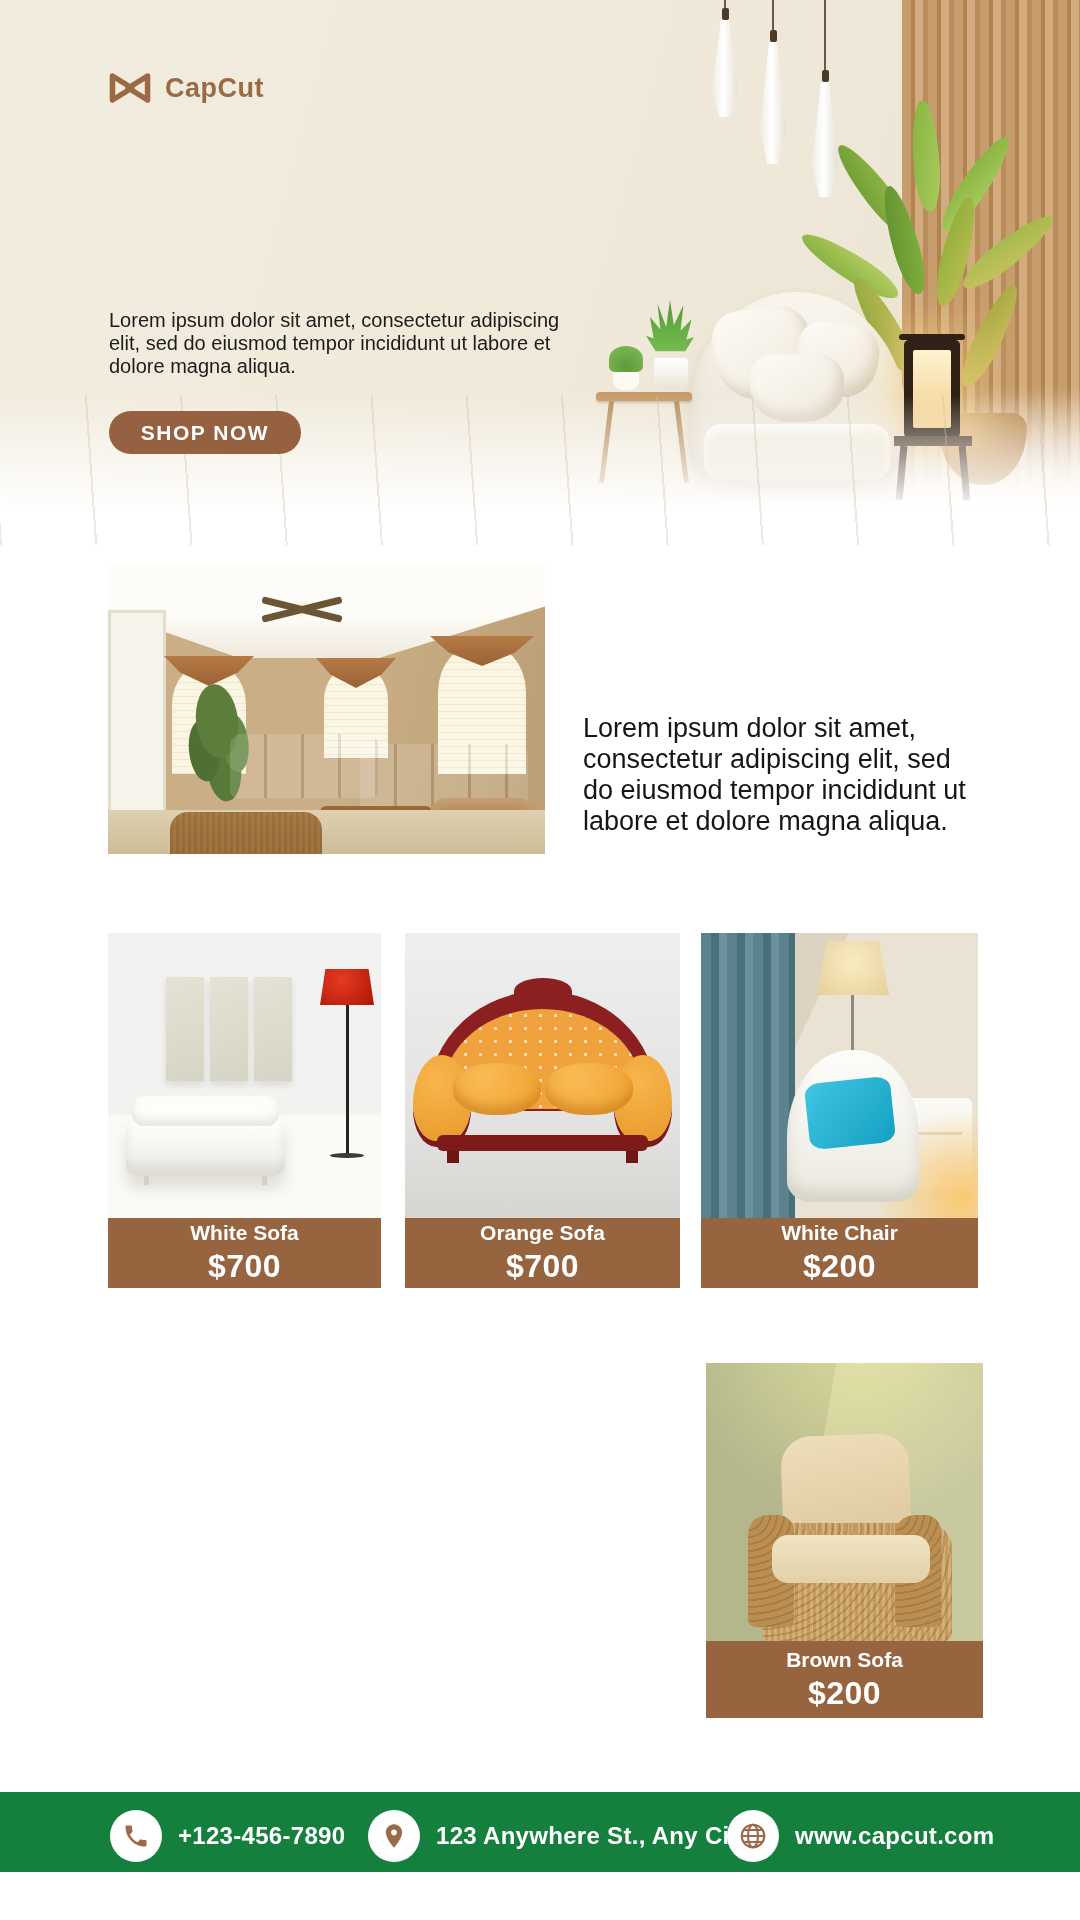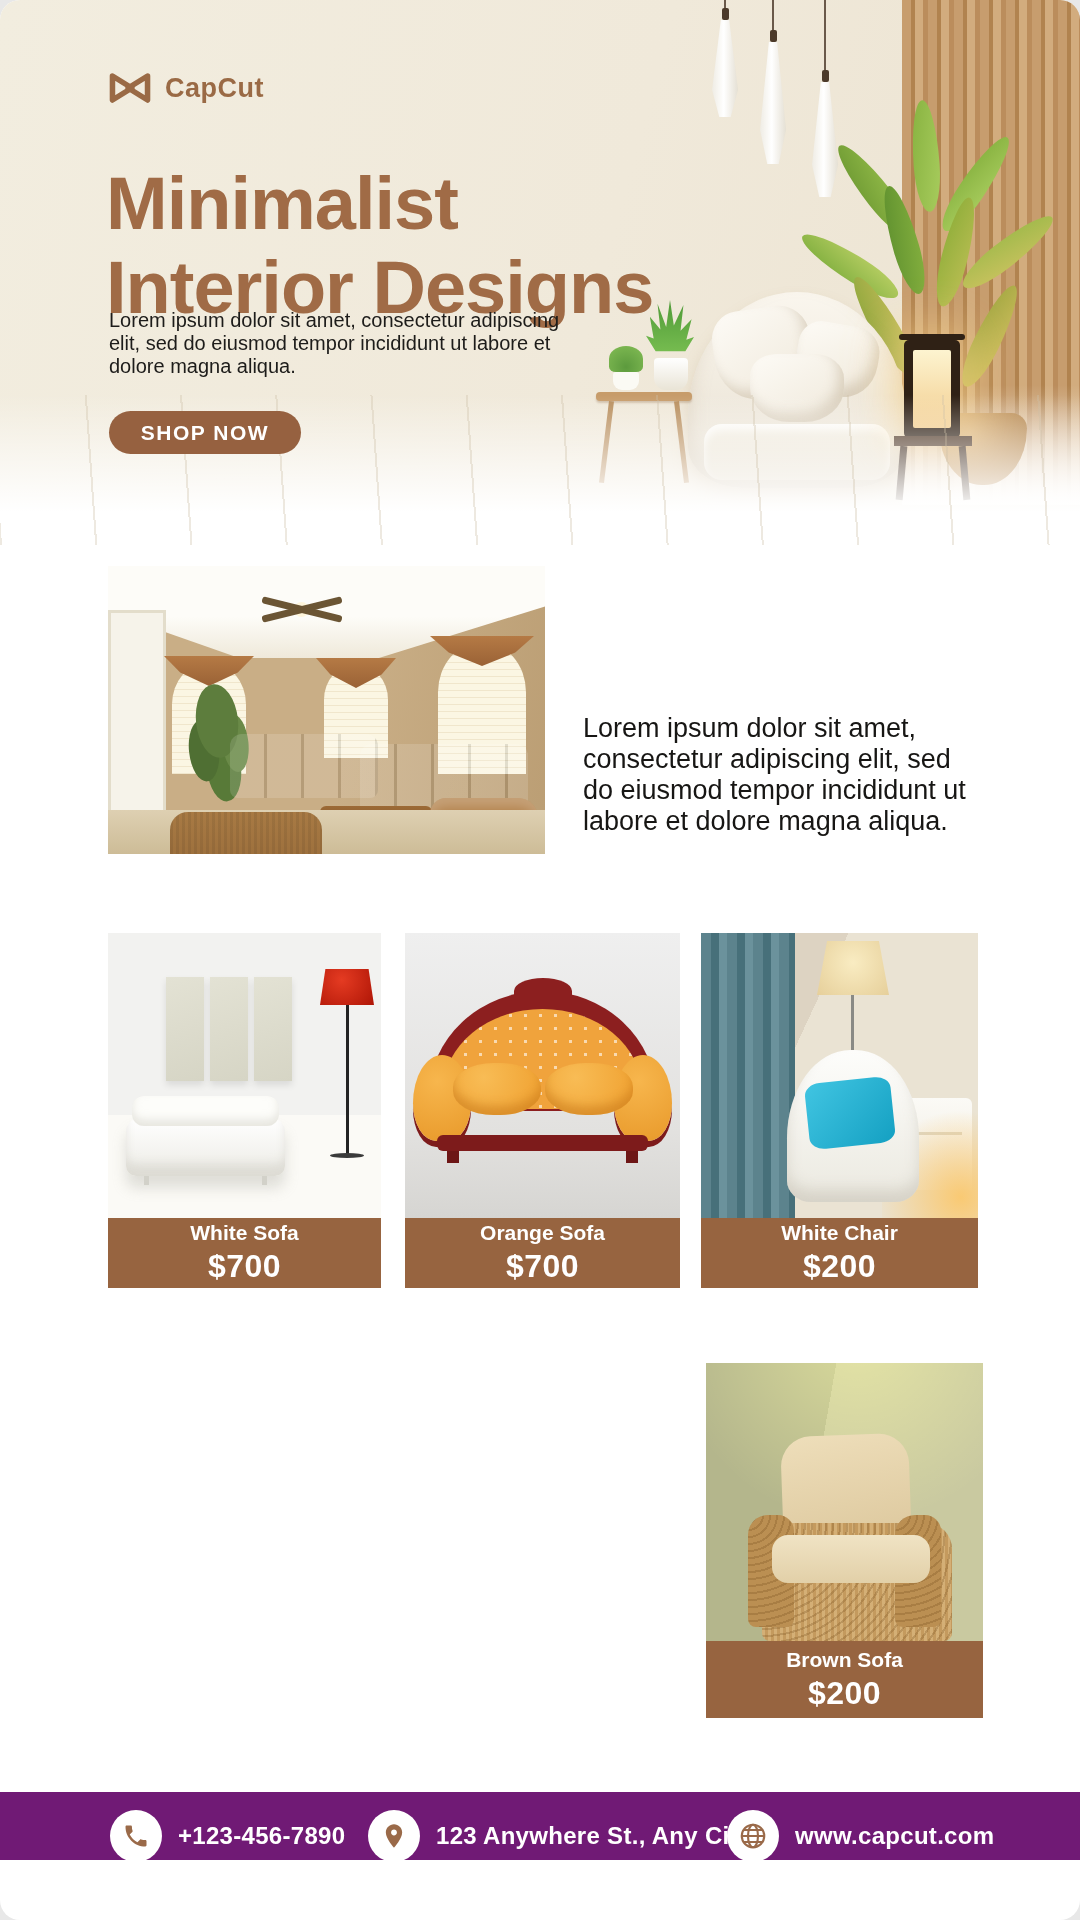--- a/index.html
+++ b/index.html
@@ -1,17 +1,17 @@
 <!DOCTYPE html>
 <html><head>
 <meta charset="utf-8">
 <style>
   html,body{margin:0;padding:0;background:#e8e8e8;}
   .page{position:relative;width:1080px;height:1920px;background:#ffffff;overflow:hidden;
-        font-family:"Liberation Sans","DejaVu Sans",sans-serif;margin:0 auto;border-radius:20px;}
+        font-family:"Liberation Sans","DejaVu Sans",sans-serif;margin:0 auto;}
 
   
   .hero{position:absolute;left:0;top:0;width:1080px;height:545px;
         background:linear-gradient(105deg,#f2eddf 0%,#f0e9da 55%,#ece3d1 100%);}
   .hero-floor{position:absolute;left:0;bottom:0;width:100%;height:150px;
         background:repeating-linear-gradient(86deg,rgba(205,192,168,.35) 0 2px,transparent 2px 95px),
                    linear-gradient(180deg,rgba(255,255,255,0) 0%,#ffffff 78%);}
   .wood-panel{position:absolute;right:0;top:0;width:178px;height:505px;
         background:repeating-linear-gradient(90deg,#c79d6e 0 9px,#b1834f 9px 13px,#d2ac7e 13px 21px,#bb8d5c 21px 26px);}
   .wood-panel-fade{position:absolute;right:0;top:385px;width:178px;height:120px;
@@ -217,21 +217,21 @@
                          repeating-linear-gradient(90deg,rgba(255,230,180,.28) 0 3px,transparent 3px 6px);
         border-radius:26px 26px 8px 8px;}
   .sc5 .arm{position:absolute;bottom:14px;width:46px;height:112px;
         background-color:#bb8f52;
         background-image:repeating-radial-gradient(circle at 0 0,rgba(120,80,30,.28) 0 2px,transparent 2px 7px);
         border-radius:20px 16px 8px 8px;}
   .sc5 .cushion{position:absolute;left:66px;bottom:58px;width:158px;height:48px;
         background:linear-gradient(#f0e3c4,#e2d0a8);border-radius:16px;}
 
   
-  .footer{position:absolute;left:0;top:1792px;width:1080px;height:68px;background:#701a75;}
+  .footer{position:absolute;left:0;top:1792px;width:1080px;height:80px;background:#15803d;}
   .footer-item{position:absolute;top:0;height:88px;display:flex;align-items:center;gap:16px;cursor:pointer;}
   .icon-circle{width:52px;height:52px;border-radius:50%;background:#ffffff;display:flex;
         align-items:center;justify-content:center;flex:none;}
   .footer-text{color:#ffffff;font-size:24px;font-weight:bold;letter-spacing:.3px;white-space:nowrap;}
 </style>
 </head>
 <body>
 
 <div class="page">
 
@@ -292,21 +292,20 @@
     <div class="hero-floor"></div>
 
     <div class="logo">
       <svg width="48" height="36" viewBox="0 0 52 38">
         <path d="M7 6 L28 19 L7 32 Z" fill="none" stroke="#9a6a45" stroke-width="6" stroke-linejoin="round"></path>
         <path d="M45 6 L24 19 L45 32 Z" fill="none" stroke="#9a6a45" stroke-width="6" stroke-linejoin="round"></path>
       </svg>
       <span class="logo-text">CapCut</span>
     </div>
 
-    <h1 class="hero-title"><span>Minimalist</span><br><span>Interior Designs</span></h1>
 
     <p class="hero-desc">Lorem ipsum dolor sit amet, consectetur adipiscing elit, sed do eiusmod tempor incididunt ut labore et dolore magna aliqua.</p>
 
     <button class="cta-btn">SHOP NOW</button>
   </section>
 
   <div class="photo-living">
     <div class="lr-ceiling"></div>
     <div class="lr-fan"></div>
     <div class="lr-door"></div>

